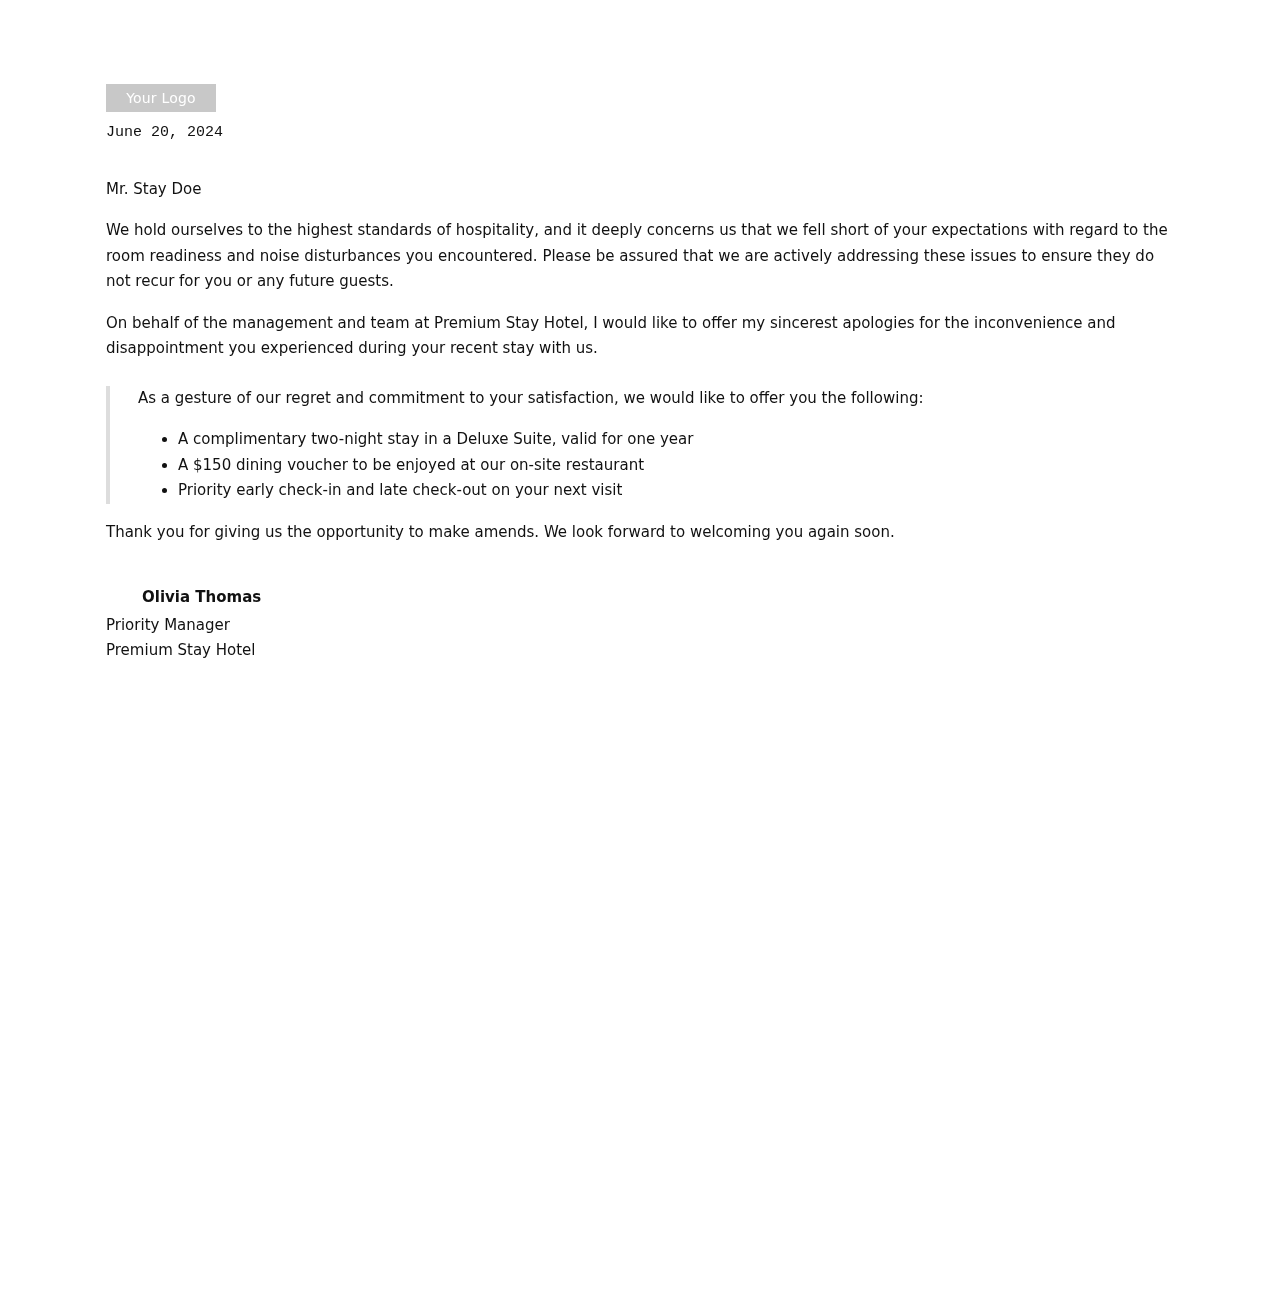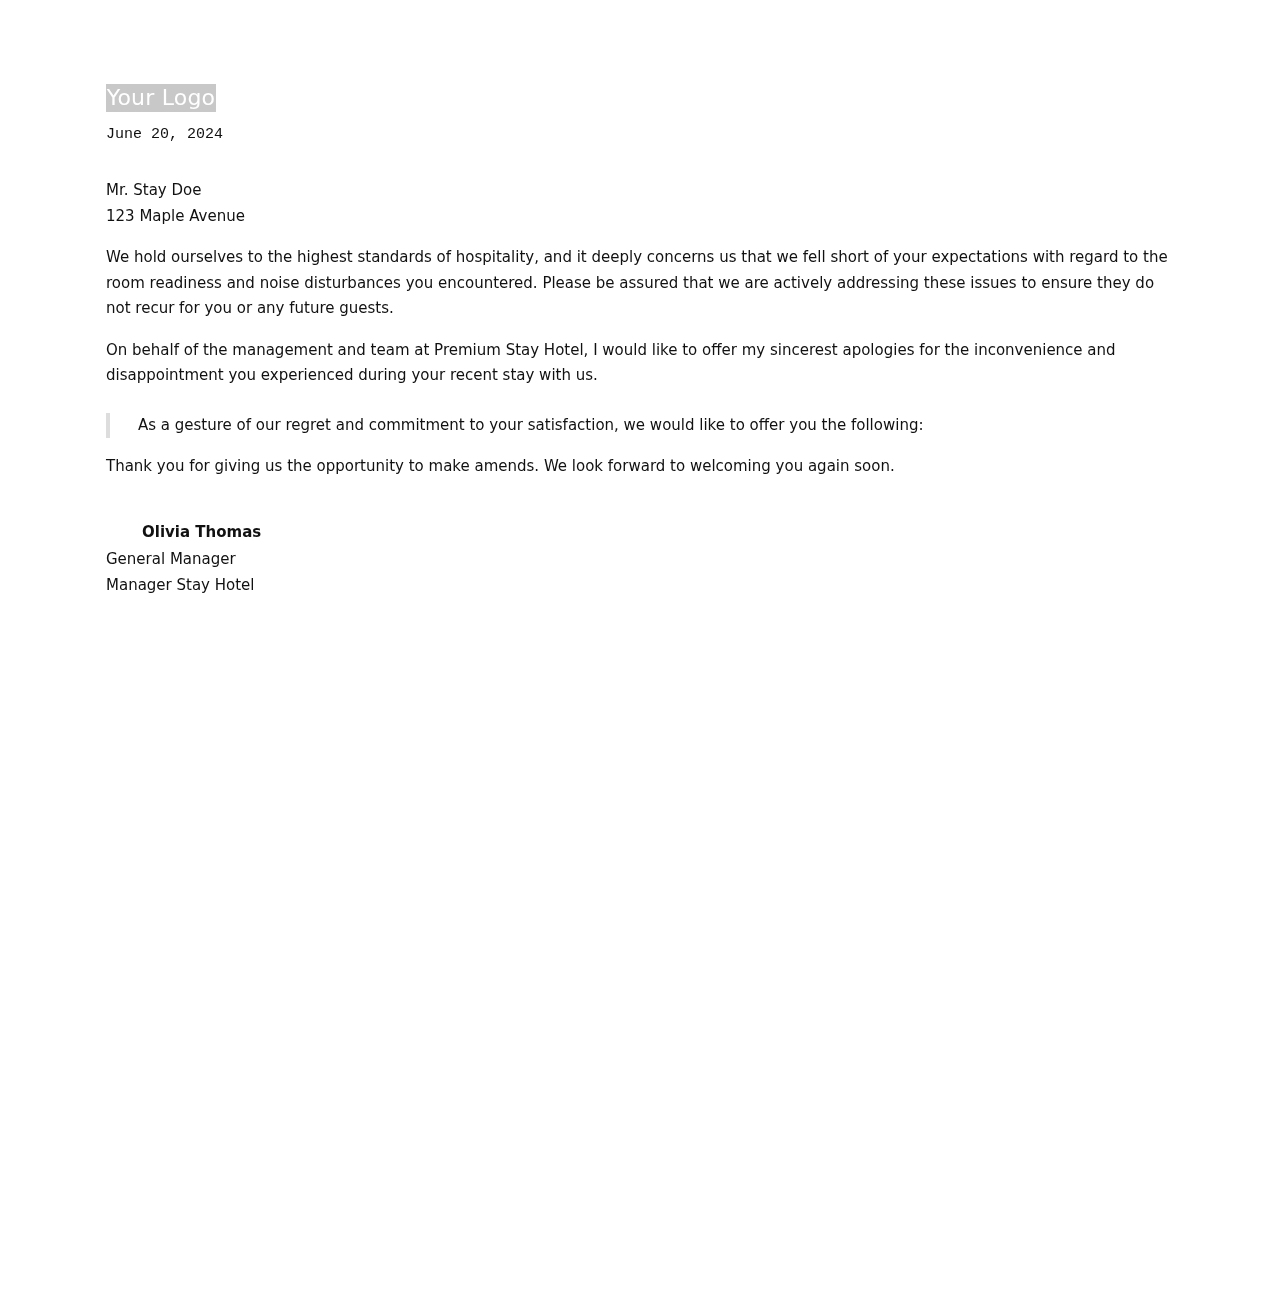--- a/index.html
+++ b/index.html
@@ -8,21 +8,21 @@
       font-family: "DejaVu Sans", "Liberation Sans", sans-serif;
       color: #111111;
       font-size: 15px;
       line-height: 25.5px;
     }
     .page { position: relative; padding: 84px 0 0 106px; width: 1066px; }
     .logo {
       display: inline-block;
       background: #c8c8c8;
       color: #ffffff;
-      font-size: 22px;
+      font-size: 14px;
       line-height: 28px;
       height: 28px;
       width: 110px;
       text-align: center;
       letter-spacing: 0.2px;
     }
     .date { margin-top: 8px; font-family: Liberation Mono, monospace; }
     .address { margin-top: 31px; }
     .salutation { margin-top: 19px; }
     p { margin: 0; }
@@ -42,31 +42,35 @@
 </head>
 <body>
 
 <div class="page">
   <div class="logo">Your Logo</div>
 
   <div class="date">June 20, 2024</div>
 
   <div class="address">
     <div>Mr. Stay Doe</div>
-    <div>123 Maple Avenue</div>
   </div>
 
 
   <p class="para">We hold ourselves to the highest standards of hospitality, and it deeply concerns us that we fell short of your expectations with regard to the room readiness and noise disturbances you encountered. Please be assured that we are actively addressing these issues to ensure they do not recur for you or any future guests.</p>
   <p class="para">On behalf of the management and team at Premium Stay Hotel, I would like to offer my sincerest apologies for the inconvenience and disappointment you experienced during your recent stay with us.</p>
 
   <div class="offer">
     <p>As a gesture of our regret and commitment to your satisfaction, we would like to offer you the following:</p>
+    <ul>
+      <li>A complimentary two-night stay in a Deluxe Suite, valid for one year</li>
+      <li>A $150 dining voucher to be enjoyed at our on-site restaurant</li>
+      <li>Priority early check-in and late check-out on your next visit</li>
+    </ul>
   </div>
 
   <p class="para">Thank you for giving us the opportunity to make amends. We look forward to welcoming you again soon.</p>
 
   <div class="sig">
     <div class="sig-name">Olivia Thomas</div>
-    <div class="sig-line">General Manager</div>
-    <div>Manager Stay Hotel</div>
+    <div class="sig-line">Priority Manager</div>
+    <div>Premium Stay Hotel</div>
   </div>
 </div>
 
 </body></html>

